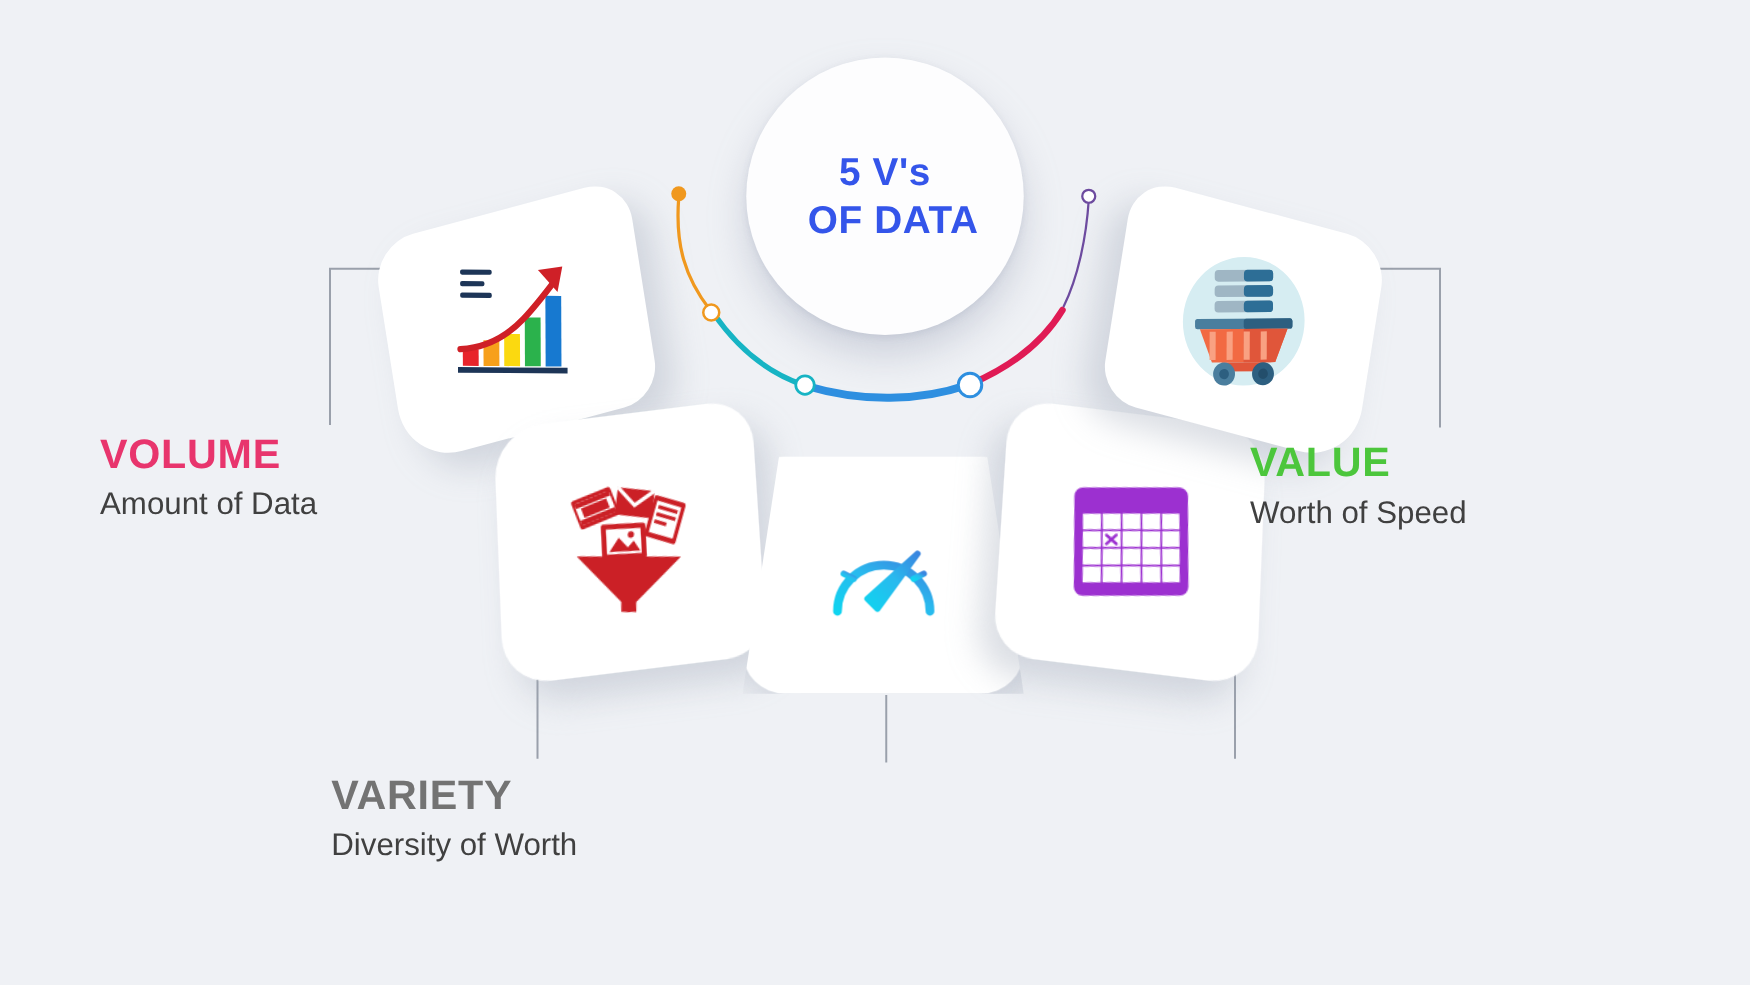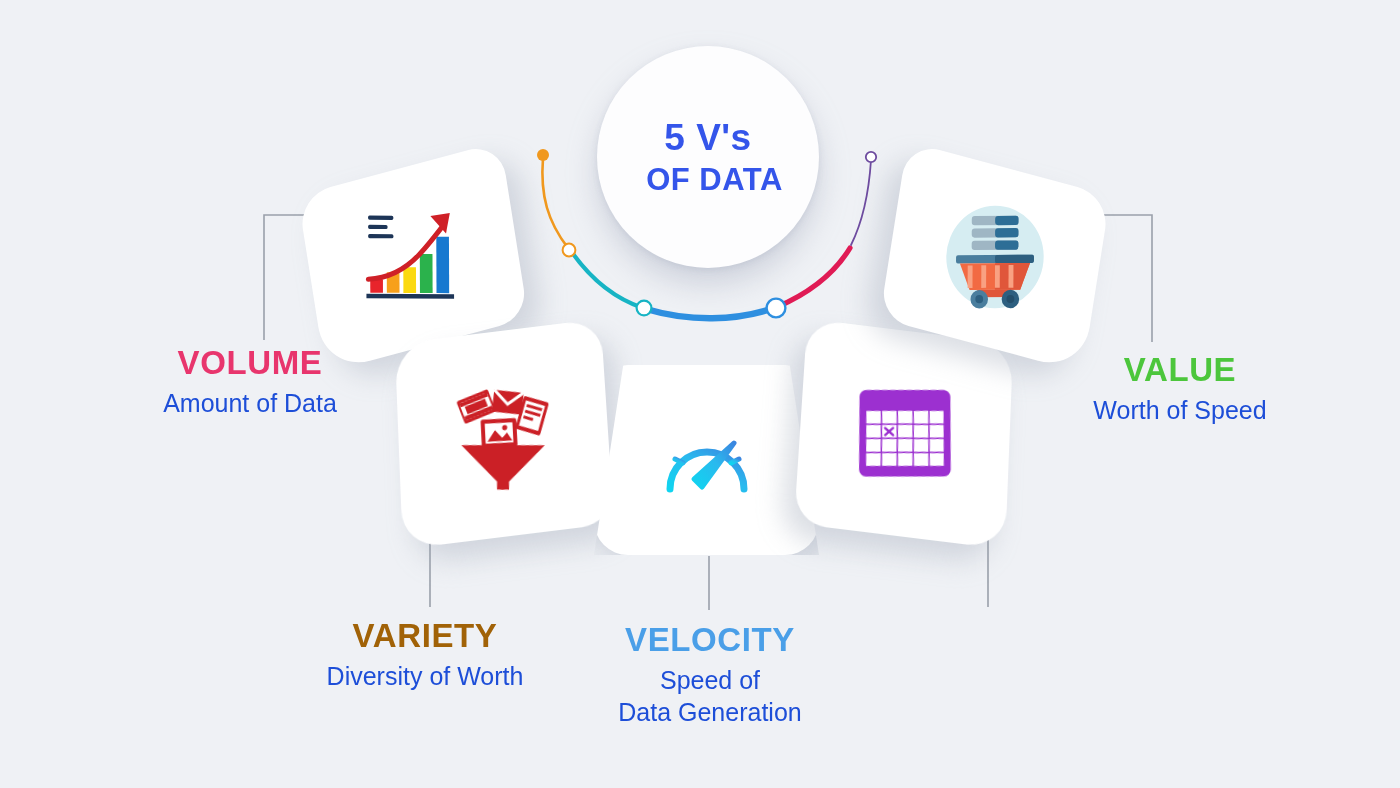--- a/index.html
+++ b/index.html
@@ -98,40 +98,39 @@
     z-index: 6;
   }
   .center-circle .l1,
   .center-circle .l2 {
     color: #3455ea;
     font-weight: bold;
     letter-spacing: 0.5px;
     line-height: 1.24;
     text-align: center;
   }
-  .center-circle .l1 { font-size: 37px; }
+  .center-circle .l1 { font-size: 31px; }
   .center-circle .l2 { font-size: 31px; margin-left: 13px; }
 
   
   .label {
     position: absolute;
-    text-align: center;
     z-index: 8;
   }
   .label .title {
     font-weight: bold;
     font-size: 33px;
     letter-spacing: 0.6px;
     line-height: 1.1;
     margin: 0 0 6px 0;
     white-space: nowrap;
   }
   .label .caption {
     font-size: 25px;
-    color: #1d4ed8;
+    color: #404040;
     line-height: 1.28;
     white-space: pre-line;
   }
   .label-volume   { left: 80px;  top: 345px; width: 340px; }
   .label-value    { left: 1000px; top: 352px; width: 360px; }
   .label-variety  { left: 265px; top: 618px; width: 320px; }
   .label-velocity { left: 565px; top: 622px; width: 290px; }
   .label-veracity { left: 845px; top: 618px; width: 310px; }
 </style>
 </head>
@@ -307,29 +306,24 @@
     <div class="l1" style="color: rgb(52, 85, 234);">5 V's</div>
     <div class="l2" style="color: rgb(52, 85, 234);">OF DATA</div>
   </div>
 
   <div class="label label-volume">
     <div class="title" style="color: rgb(232, 53, 109);">VOLUME</div>
     <div class="caption">Amount of Data</div>
   </div>
 
   <div class="label label-variety">
-    <div class="title" style="color: #a16207;">VARIETY</div>
+    <div class="title" style="color: #737373;">VARIETY</div>
     <div class="caption">Diversity of Worth</div>
   </div>
 
-  <div class="label label-velocity">
-    <div class="title" style="color: rgb(74, 159, 232);">VELOCITY</div>
-    <div class="caption">Speed of
-Data Generation</div>
-  </div>
 
 
   <div class="label label-value">
     <div class="title" style="color: rgb(76, 198, 60);">VALUE</div>
     <div class="caption">Worth of Speed</div>
   </div>
 
 </div>
 
 </body></html>

